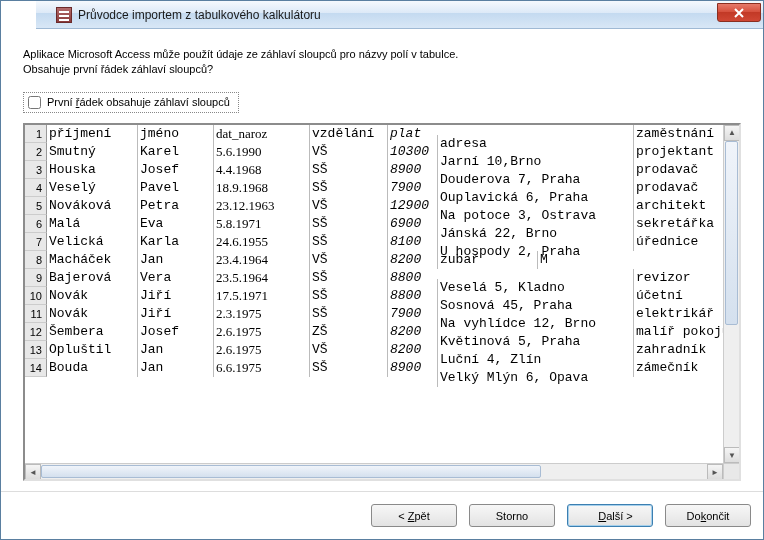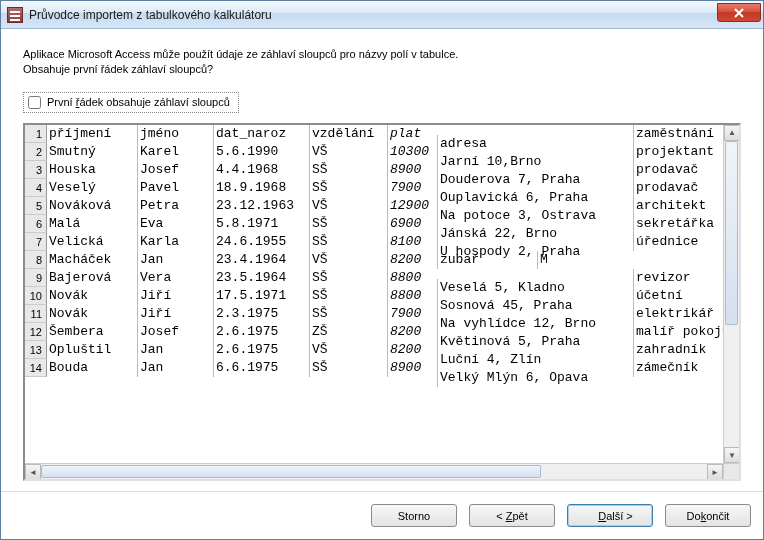--- a/index.html
+++ b/index.html
@@ -18,22 +18,23 @@
     background: #fff;
     display: flex;
     flex-direction: column;
   }
   .titlebar {
     height: 28px;
     background: linear-gradient(to bottom, #f5f9fd 0%, #dce9f7 45%, #c4daf0 46%, #d8e7f6 100%);
     border-bottom: 1px solid #9fb9d4;
     display: flex;
     align-items: center;
-    padding: 0 2px 0 6px;
+    padding: 0 2px 0 20px;
     position: relative;
+    margin-left: 35px;
   }
   .titlebar-icon {
     width: 16px; height: 16px;
     background: linear-gradient(to bottom,#b36b6b,#8a3a3a);
     border: 1px solid #6b2a2a;
     margin-right: 6px;
     position: relative;
   }
   .titlebar-icon::before {
     content:"";
@@ -131,21 +132,21 @@
   .cell {
     border-left: 1px solid #bbb;
     height: 100%;
     line-height: 18px;
     padding-left: 2px;
     overflow: hidden;
     flex-shrink: 0;
   }
   .c0 { width: 90px; border-left: none; }
   .c1 { width: 76px; }
-  .c2 { width: 96px; }
+  .c2 { width: 96px; font-family: Liberation Serif, serif; }
   .c3 { width: 78px; }
   .c4 { width: 50px; font-style: italic; }
   .c5 { width: 196px; margin-top: 20px; }
   .c6 { width: 100px; }
   .c7 { width: 14px; }
   .vscroll {
     position: absolute;
     right: 0; top: 0; bottom: 16px;
     width: 16px;
     background: #efefef;
@@ -404,19 +405,19 @@
             <div class="thumb"></div>
           </div>
         <div class="arrow">►</div>
       </div>
       <div class="corner"></div>
     </div>
 
   </div>
 
   <div class="button-row">
+    <button class="btn">&lt; <span class="u">Z</span>pět</button>
     <button class="btn">Storno</button>
-    <button class="btn">&lt; <span class="u">Z</span>pět</button>
     <button class="btn primary"><span class="u">D</span>alší &gt;</button>
     <button class="btn">Do<span class="u">k</span>ončit</button>
   </div>
 
 </div>
 
 </body></html>

